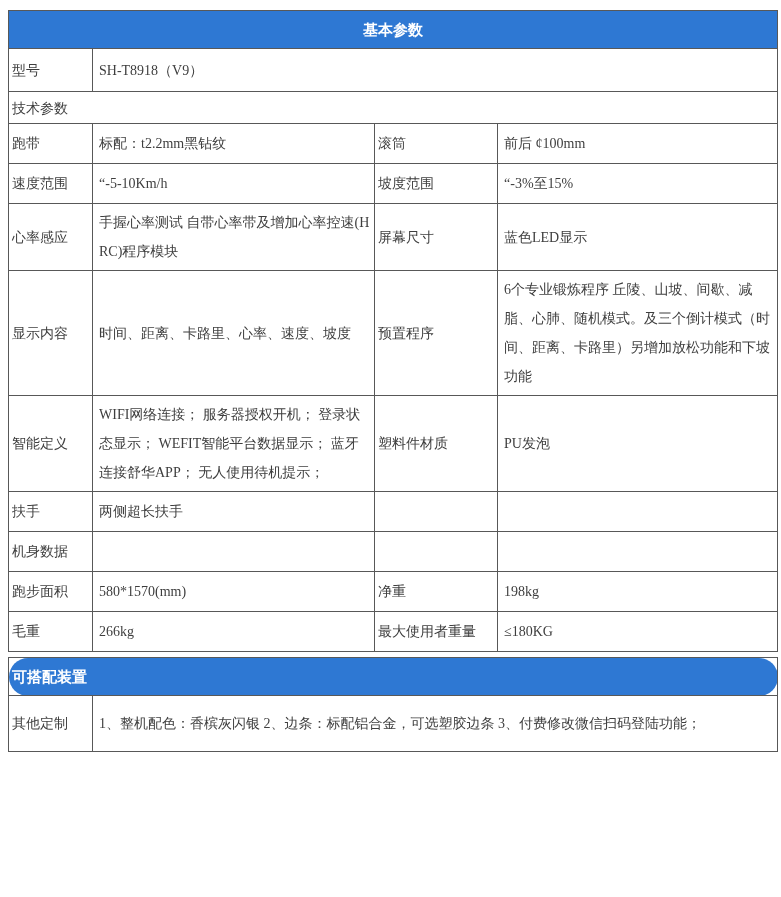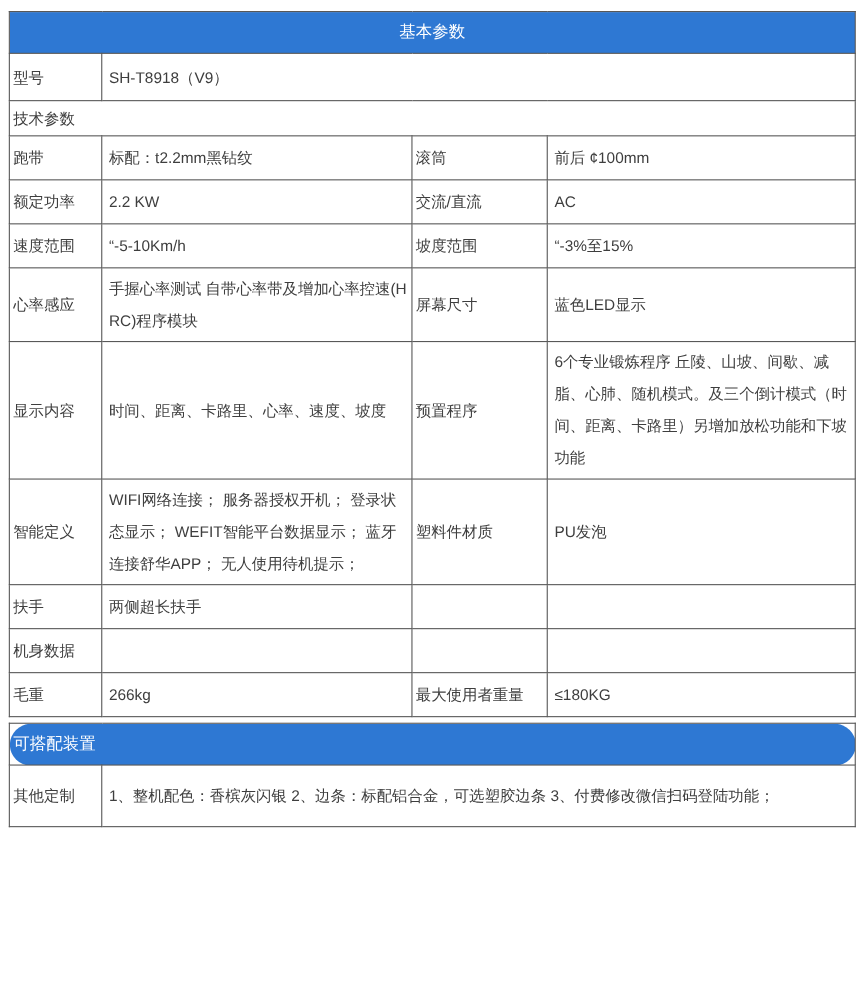--- a/index.html
+++ b/index.html
@@ -23,25 +23,25 @@
   table.spec td, table.spec th{
     border:1px solid var(--border);
     padding:4px 4px;
     line-height:29px;
     vertical-align:middle;
     text-align:left;
     word-break:break-all;
     overflow:hidden;
   }
   table.spec td.lbl{padding-left:3px;}
-  table.spec td.val{padding-left:6px;}
+  table.spec td.val{padding-left:6px;font-family:Liberation Serif, serif;}
   th.section{
     background:var(--header-bg);
     color:var(--header-text);
-    font-weight:normal;
+    font-weight:bold;
     font-size:15px;
     line-height:22px;
     padding:4px;
     margin-left:37px;
   }
   th.section.center{text-align:center;}
   th.section.left{text-align:left;padding-left:3px;border-radius:19px;}
   tr.r-header{height:30px;}
   tr.r-model{height:43px;}
   tr.r-sub{height:32px;}
@@ -73,26 +73,20 @@
     <tr class="r-sub">
       <td class="lbl" colspan="4">技术参数</td>
     </tr>
     <tr class="r-std">
       <td class="lbl">跑带</td>
       <td class="val">标配：t2.2mm黑钻纹</td>
       <td class="lbl">滚筒</td>
       <td class="val">前后 ¢100mm</td>
     </tr>
     <tr class="r-std">
-      <td class="lbl">额定功率</td>
-      <td class="val">2.2 KW</td>
-      <td class="lbl">交流/直流</td>
-      <td class="val">AC</td>
-    </tr>
-    <tr class="r-std">
       <td class="lbl">速度范围</td>
       <td class="val">“-5-10Km/h</td>
       <td class="lbl">坡度范围</td>
       <td class="val">“-3%至15%</td>
     </tr>
     <tr>
       <td class="lbl">心率感应</td>
       <td class="val">手握心率测试 自带心率带及增加心率控速(HRC)程序模块</td>
       <td class="lbl">屏幕尺寸</td>
       <td class="val">蓝色LED显示</td>
@@ -115,20 +109,26 @@
       <td class="lbl"></td>
       <td class="val"></td>
     </tr>
     <tr class="r-std">
       <td class="lbl">机身数据</td>
       <td class="val"></td>
       <td class="lbl"></td>
       <td class="val"></td>
     </tr>
     <tr class="r-std">
+      <td class="lbl">跑步面积</td>
+      <td class="val">580*1570(mm)</td>
+      <td class="lbl">净重</td>
+      <td class="val">198kg</td>
+    </tr>
+    <tr class="r-std">
       <td class="lbl">毛重</td>
       <td class="val">266kg</td>
       <td class="lbl">最大使用者重量</td>
       <td class="val">≤180KG</td>
     </tr>
   </tbody>
     </table>
 
   <table class="spec t2">
     <colgroup>

